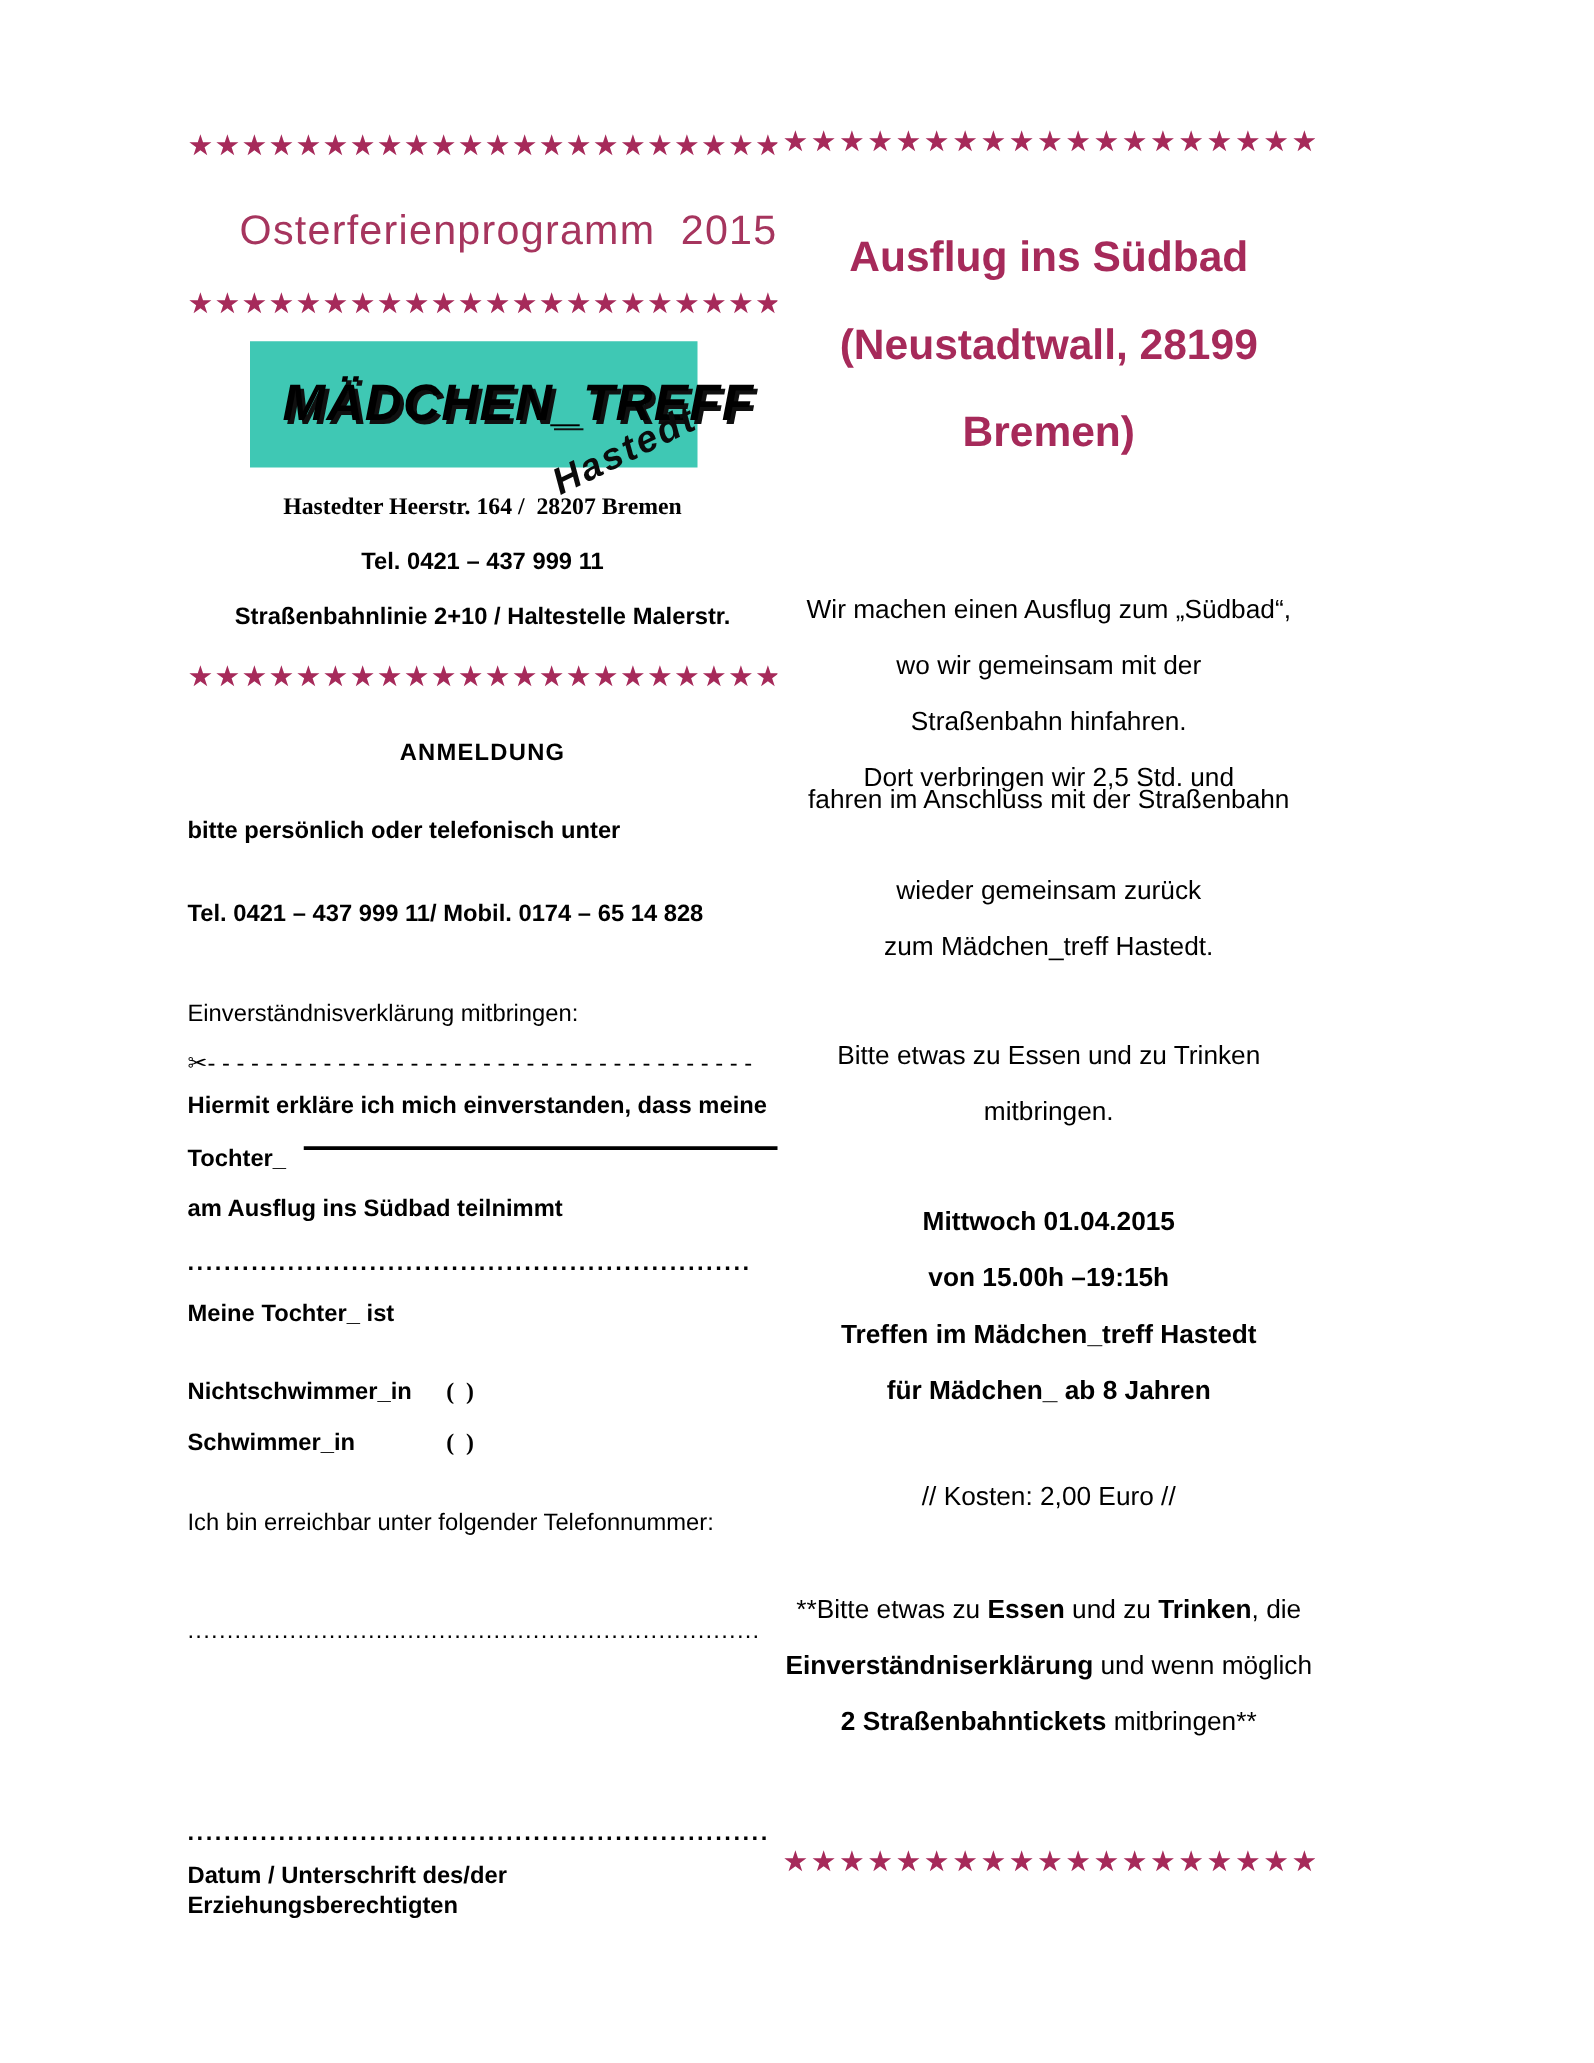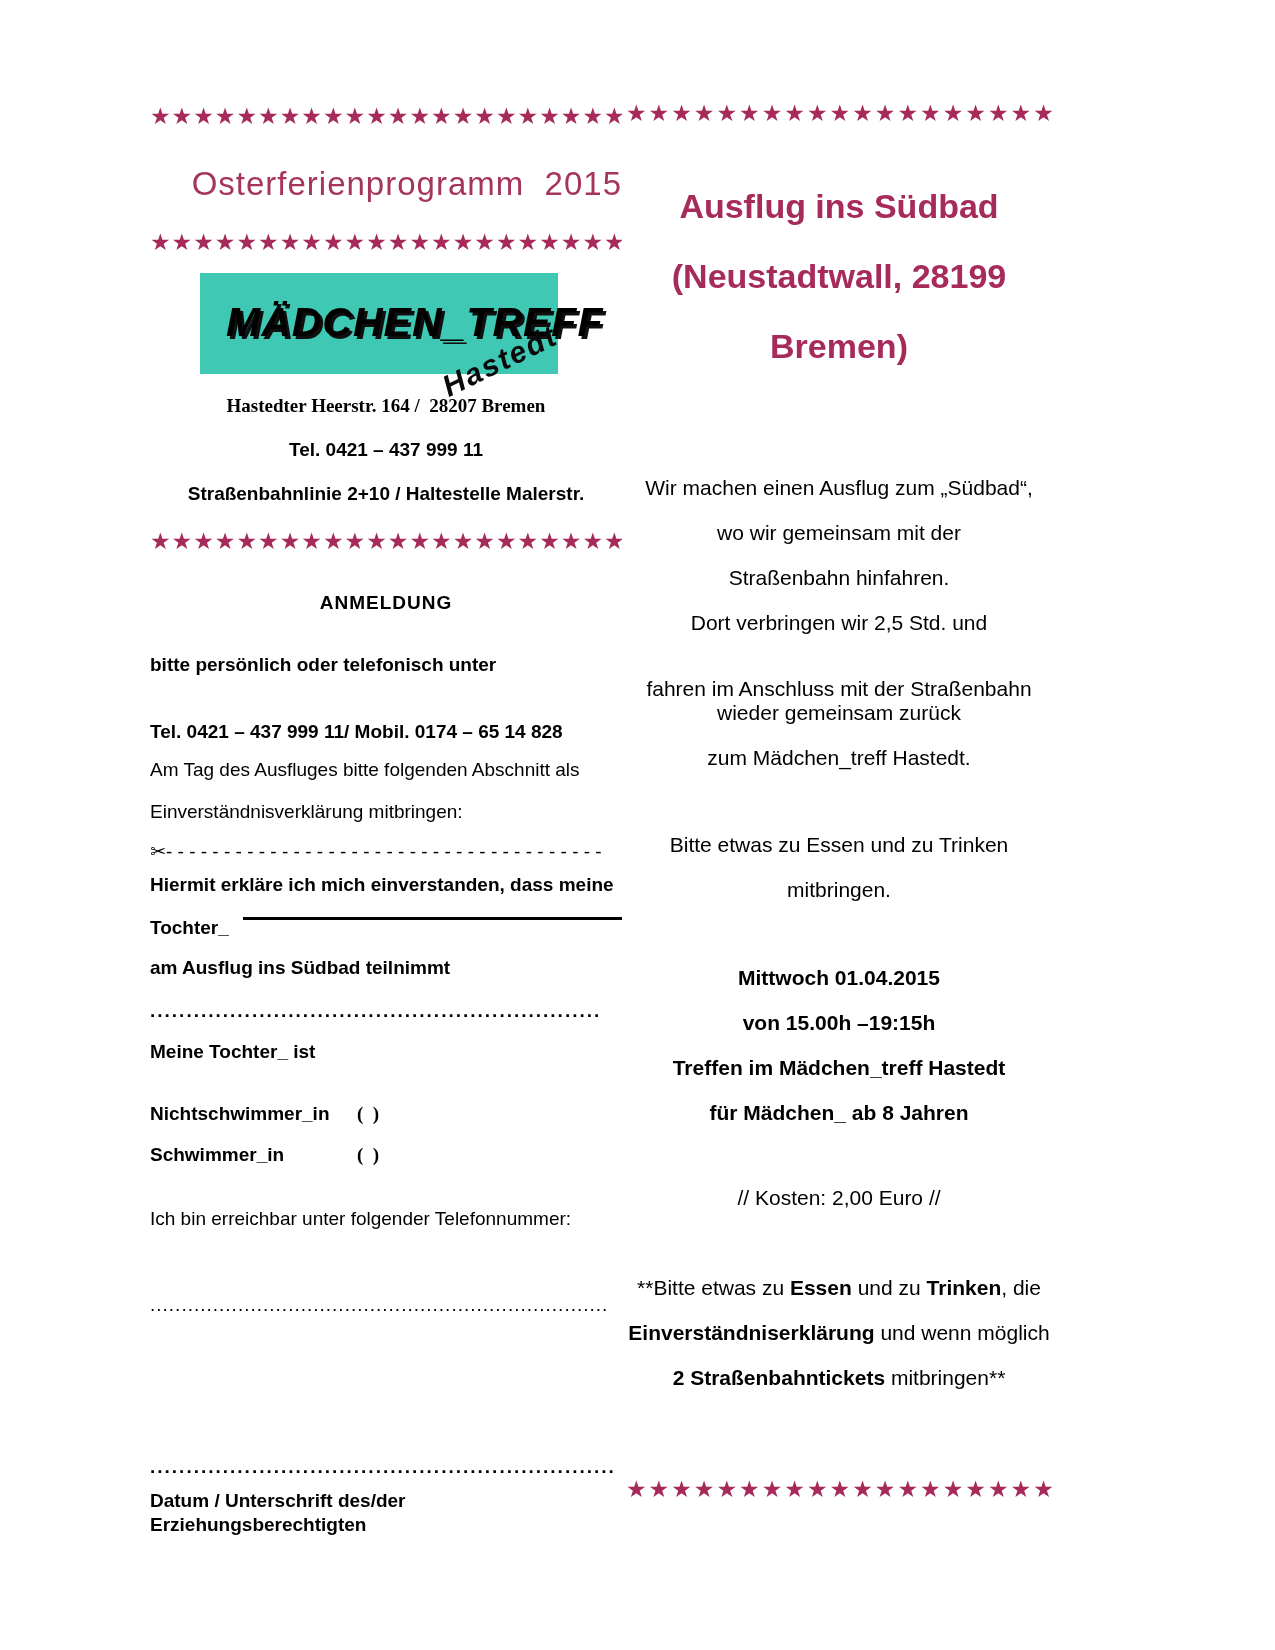--- a/index.html
+++ b/index.html
@@ -60,21 +60,20 @@
     <div class="blk t19 b ctr" style="top:438px">Tel. 0421 – 437 999 11</div>
     <div class="blk t19 b ctr" style="top:482px">Straßenbahnlinie 2+10 / Haltestelle Malerstr.</div>
 
     <div class="blk stars" style="top:528px">★★★★★★★★★★★★★★★★★★★★★★</div>
 
     <div class="blk t19 b ctr" style="top:591px;letter-spacing:1px">ANMELDUNG</div>
 
     <div class="blk t19 b" style="top:653px">bitte persönlich oder telefonisch unter</div>
     <div class="blk t19 b" style="top:720px">Tel. 0421 – 437 999 11/ Mobil. 0174 – 65 14 828</div>
 
-    <div class="blk t19" style="top:758px">Am Tag des Ausfluges bitte folgenden Abschnitt als</div>
     <div class="blk t19" style="top:800px">Einverständnisverklärung mitbringen:</div>
 
     <div class="blk cutline" style="top:840px">✂- - - - - - - - - - - - - - - - - - - - - - - - - - - - - - - - - - - - - - </div>
 
     <div class="blk t19 b" style="top:873px">Hiermit erkläre ich mich einverstanden, dass meine</div>
 
     <div class="blk t19 b tochter-row" style="top:916px">
       <span>Tochter_</span>
       <span class="write-line"></span>
     </div>
@@ -109,21 +108,21 @@
     <div class="blk stars stars-r" style="top:100px">★★★★★★★★★★★★★★★★★★★★★</div>
 
     <div class="blk r-title" style="top:188px">Ausflug ins Südbad</div>
     <div class="blk r-title" style="top:258px">(Neustadtwall, 28199</div>
     <div class="blk r-title" style="top:328px">Bremen)</div>
 
     <div class="blk t21" style="top:435px">Wir machen einen Ausflug zum „Südbad“,</div>
     <div class="blk t21" style="top:480px">wo wir gemeinsam mit der</div>
     <div class="blk t21" style="top:525px">Straßenbahn hinfahren.</div>
     <div class="blk t21" style="top:570px">Dort verbringen wir 2,5 Std. und</div>
-    <div class="blk t21" style="top:636px">fahren im Anschluss mit der Straßenbahn</div>
+    <div class="blk t21" style="top:587px">fahren im Anschluss mit der Straßenbahn</div>
     <div class="blk t21" style="top:660px">wieder gemeinsam zurück</div>
     <div class="blk t21" style="top:705px">zum Mädchen_treff Hastedt.</div>
 
     <div class="blk t21" style="top:792px">Bitte etwas zu Essen und zu Trinken</div>
     <div class="blk t21" style="top:837px">mitbringen.</div>
 
     <div class="blk t21 b" style="top:925px">Mittwoch 01.04.2015</div>
     <div class="blk t21 b" style="top:970px">von 15.00h –19:15h</div>
     <div class="blk t21 b" style="top:1015px">Treffen im Mädchen_treff Hastedt</div>
     <div class="blk t21 b" style="top:1060px">für Mädchen_ ab 8 Jahren</div>

